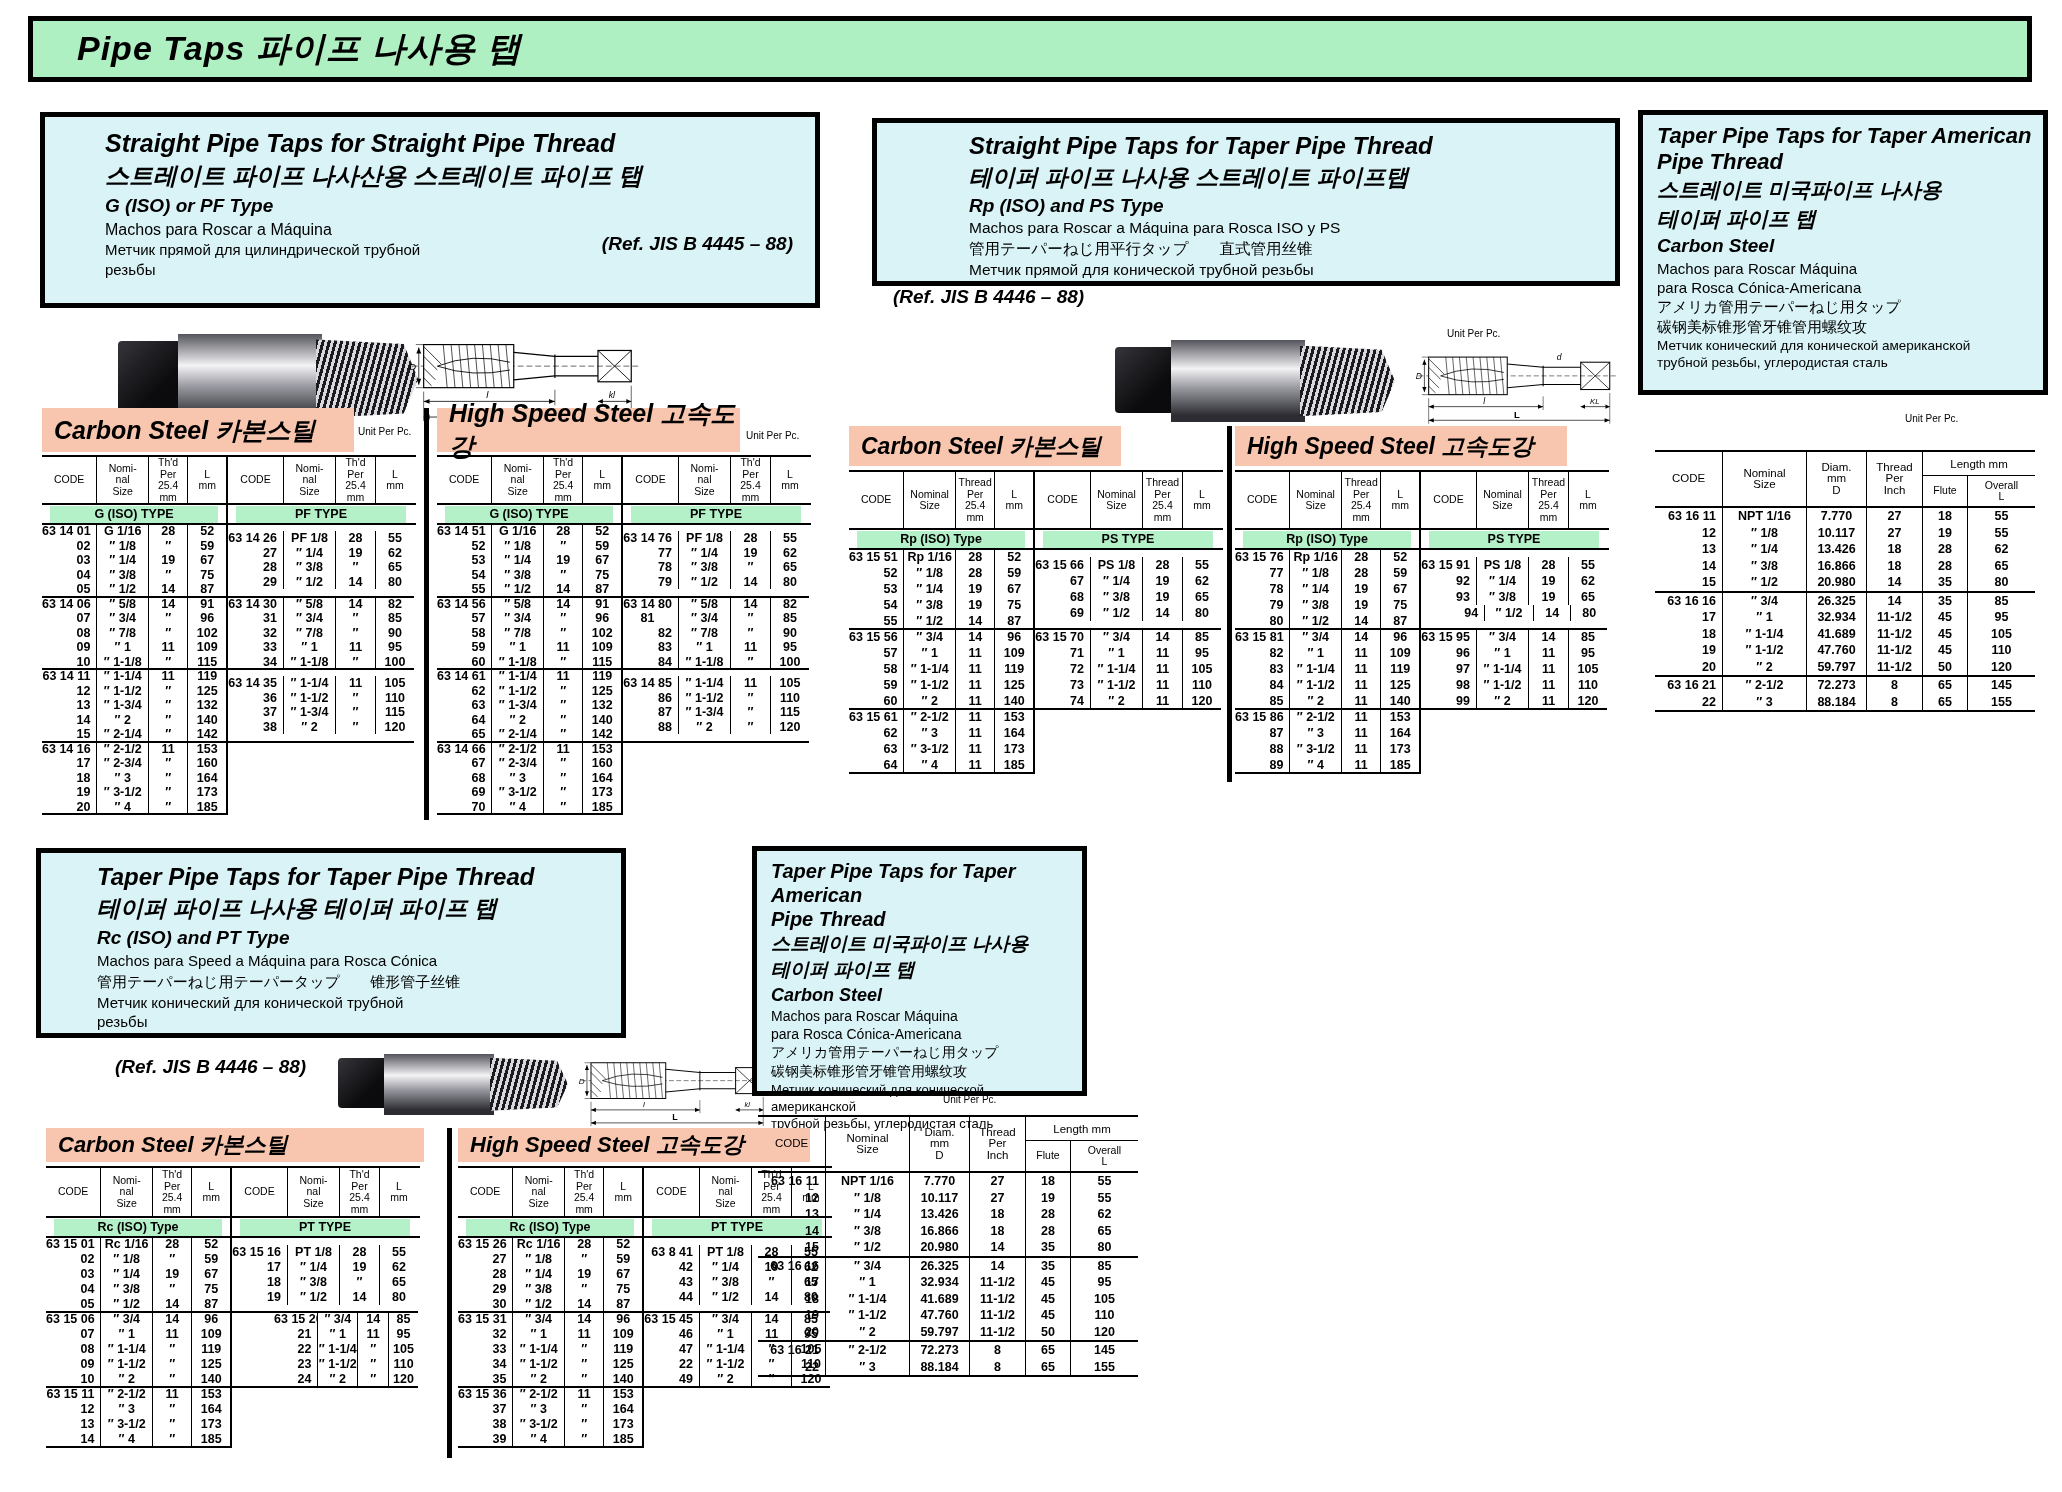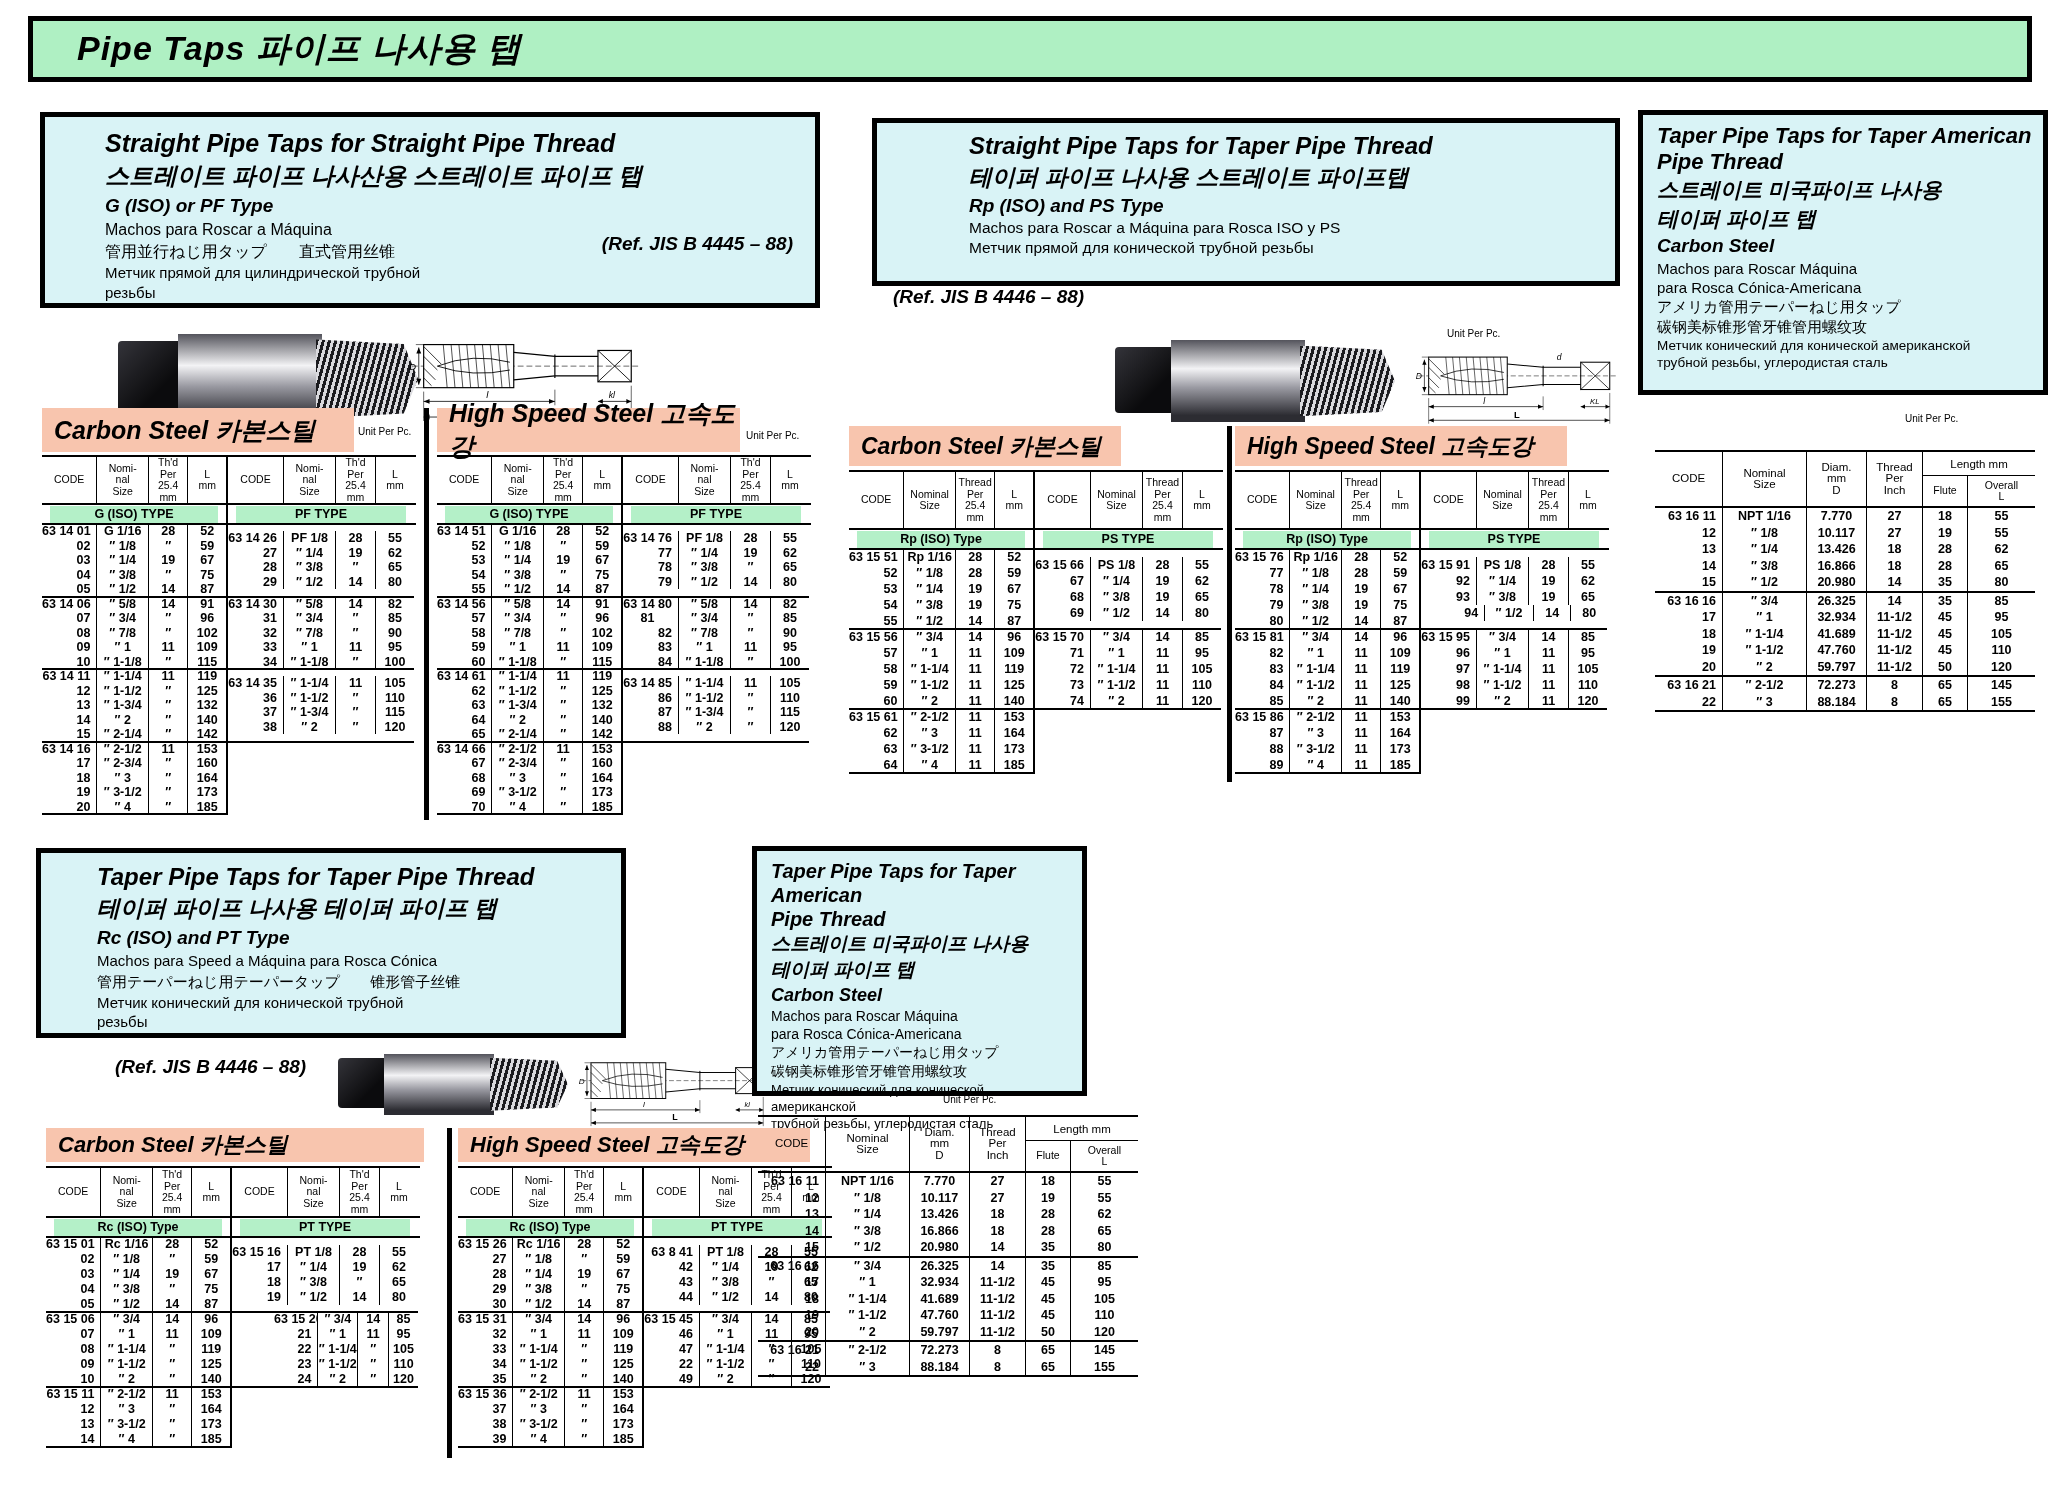--- a/index.html
+++ b/index.html
@@ -65,31 +65,31 @@
 
   <div class="abs banner">
     <span class="banner-title">Pipe Taps  파이프 나사용 탭</span>
   </div>
 
   <div class="abs cyanbox" style="left:40px;top:112px;width:780px;height:196px;padding:10px 18px 0 60px">
     <div class="t-en" style="font-size:25px;line-height:32px">Straight Pipe Taps for Straight Pipe Thread</div>
     <div class="t-kr" style="font-size:24px;line-height:34px">스트레이트 파이프 나사산용 스트레이트 파이프 탭</div>
     <div class="t-type" style="font-size:19px;line-height:26px">G (ISO) or PF Type</div>
     <div class="t-sm" style="font-size:16px;line-height:21px">Machos para Roscar a Máquina</div>
-    <div class="t-sm" style="font-size:16px;line-height:23px">管用並行ねじ用タップ　　直式管用丝锥</div>
     <div class="t-sm" style="font-size:15px;line-height:20px">Метчик прямой для цилиндрической трубной</div>
     <div class="t-sm" style="font-size:15px;line-height:20px">резьбы</div>
     <div class="refnote" style="position:absolute;right:22px;bottom:48px;font-size:19px">(Ref. JIS B 4445 – 88)</div>
   </div>
 
   <div class="abs cyanbox" style="left:872px;top:118px;width:748px;height:168px;padding:8px 14px 0 92px">
     <div class="t-en" style="font-size:24px;line-height:30px">Straight Pipe Taps for Taper Pipe Thread</div>
     <div class="t-kr" style="font-size:23px;line-height:32px">테이퍼 파이프 나사용 스트레이트 파이프탭</div>
     <div class="t-type" style="font-size:19px;line-height:25px">Rp (ISO) and PS Type</div>
     <div class="t-sm" style="font-size:15.5px;line-height:20px">Machos para Roscar a Máquina para Rosca ISO y PS</div>
+    <div class="t-sm" style="font-size:15.5px;line-height:22px">管用テーパーねじ用平行タップ　　直式管用丝锥</div>
     <div class="t-sm" style="font-size:15.5px;line-height:20px">Метчик прямой для конической трубной  резьбы</div>
   </div>
 
   <div class="abs cyanbox" style="left:1638px;top:110px;width:410px;height:285px;padding:8px 10px 0 14px">
     <div class="t-en" style="font-size:22px;line-height:26px">Taper Pipe Taps for Taper American</div>
     <div class="t-en" style="font-size:22px;line-height:26px">Pipe Thread</div>
     <div class="t-kr" style="font-size:21px;line-height:29px">스트레이트 미국파이프 나사용</div>
     <div class="t-kr" style="font-size:21px;line-height:29px">테이퍼 파이프 탭</div>
     <div class="t-type" style="font-size:19px;line-height:26px">Carbon Steel</div>
     <div class="t-sm" style="font-size:15px;line-height:19px">Machos para Roscar Máquina</div>

